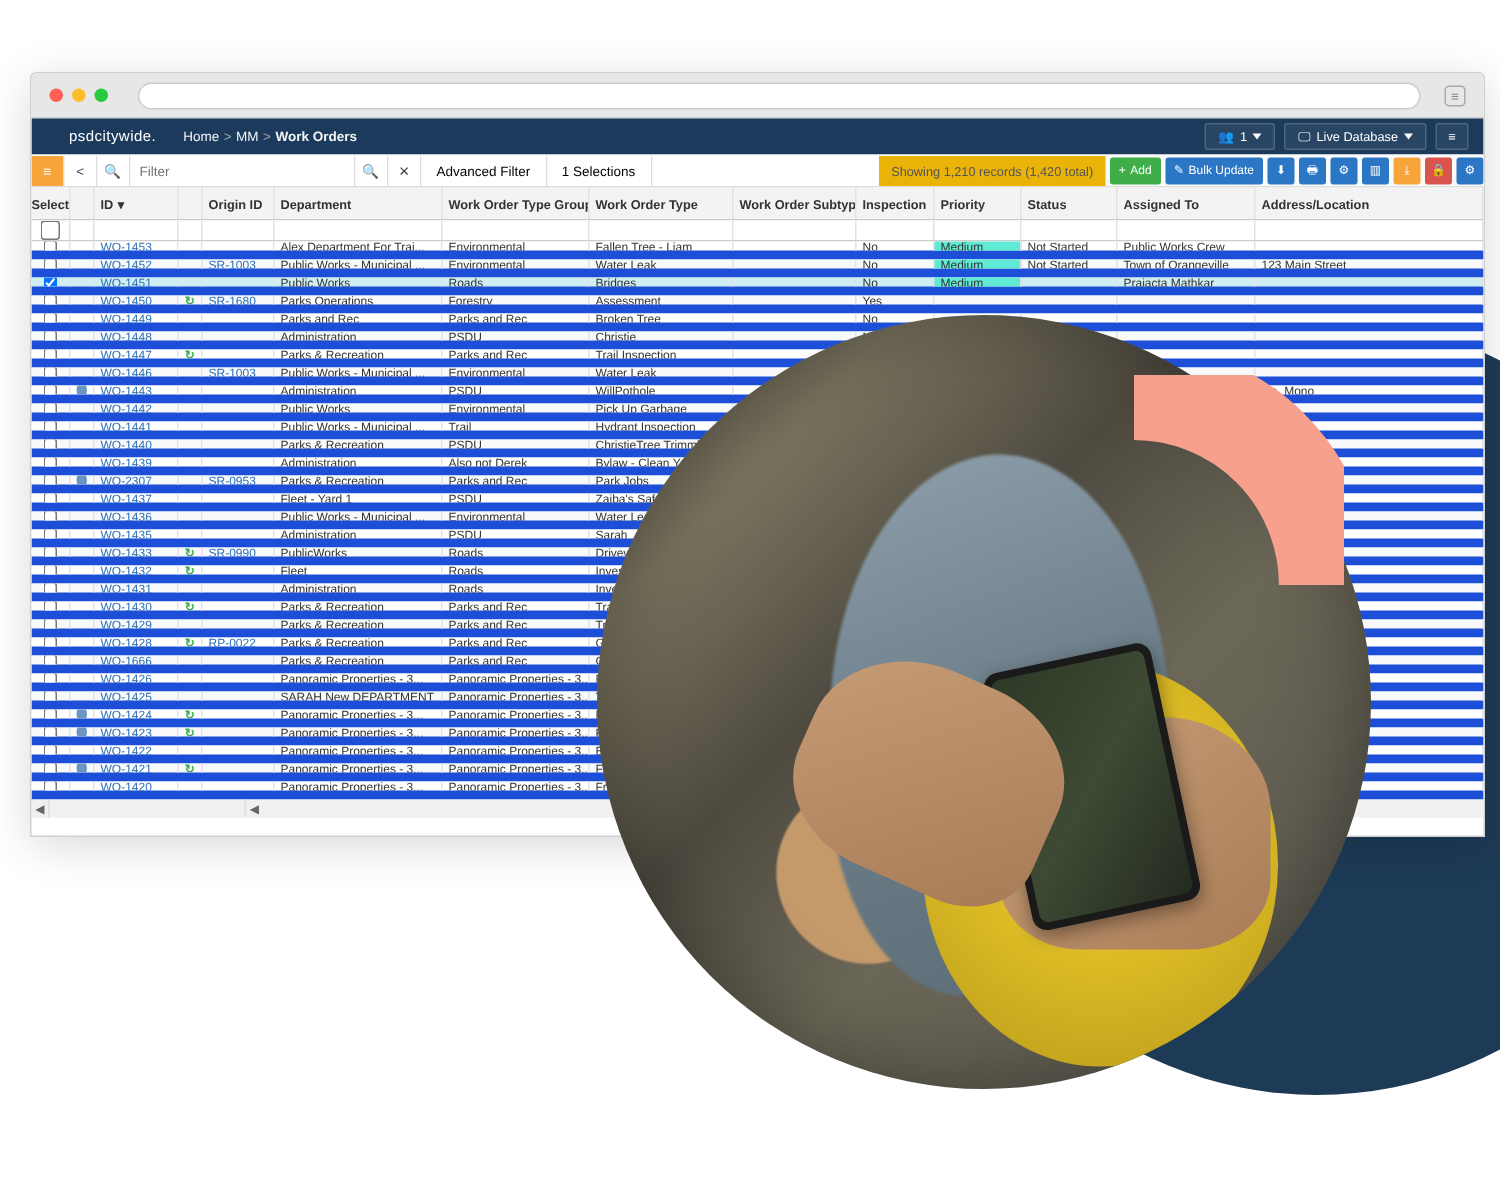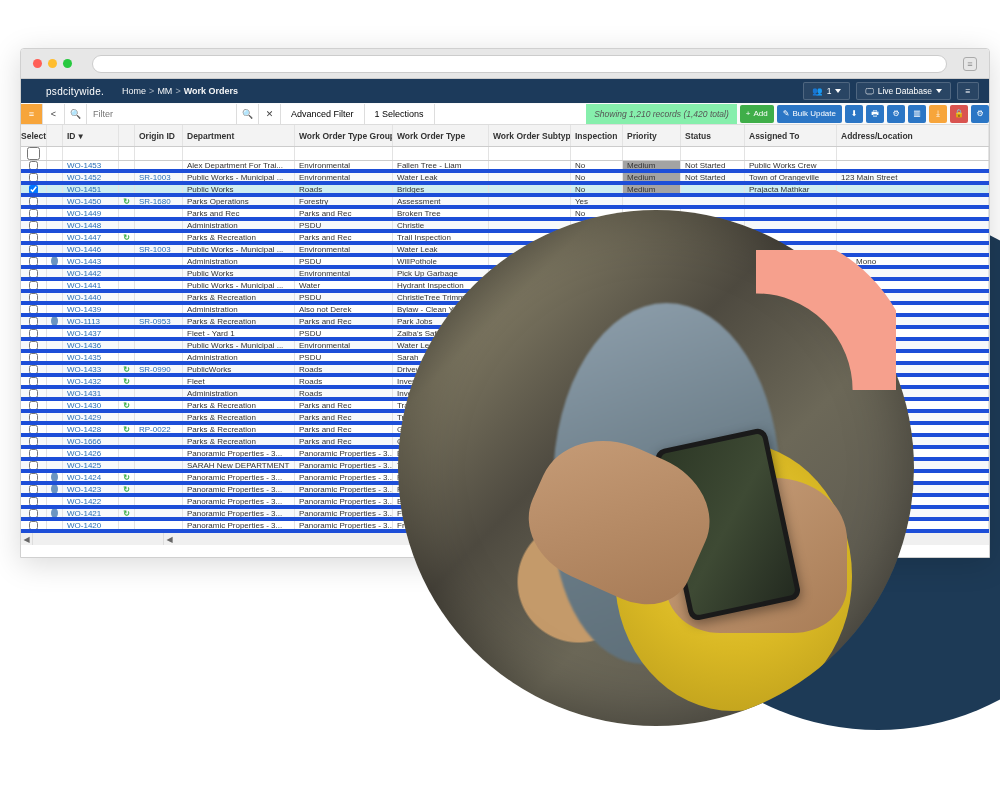--- a/index.html
+++ b/index.html
@@ -92,21 +92,21 @@
   .fbtn.orange { background:#f7a53b; color:#fff; width:22px; padding:0; }
   .filter-input {
     flex: 0 0 150px; height:20px; border:none;
     border-right:1px solid #ddd;
     padding:0 6px; font-size:9px; color:#777;
     background:#fff;
   }
   .adv-filter { padding:0 10px; border-right:1px solid #ddd; height:20px; display:flex;align-items:center;background:#fff;}
   .selections { padding:0 10px; height:20px; display:flex;align-items:center;background:#fff;border-right:1px solid #ddd;}
   .fr-spacer{flex:1;background:#fff;height:20px;}
-  .records-label { font-size:8.5px;color:#555;padding:0 8px;white-space:nowrap;background:#86efac;height:20px;display:flex;align-items:center;font-style:italic;}
+  .records-label { font-size:8.5px;color:#555;padding:0 8px;white-space:nowrap;background:#eab308;height:20px;display:flex;align-items:center;}
   .action-btn {
     height:18px;padding:0 6px;font-size:8px;border-radius:2px;
     display:flex;align-items:center;gap:3px;
     margin-left:3px;
   }
   .add-btn{background:#3fae49;color:#fff;}
   .bulk-btn{background:#2b76c5;color:#fff;}
   .icon-btn{background:#2b76c5;color:#fff;width:18px;padding:0;justify-content:center;}
   .orange-ic{background:#f7a53b;}
   .red-ic{background:#d9534f;}
@@ -139,29 +139,29 @@
   .c-ass{width:92px;}
   .c-addr{flex:1;min-width:0;}
 
   
   .rows { }
   .row {
     height: 12px;
     display:flex;
     font-size:8px;
     color:#333;
-    border-bottom:4px solid #1d4ed8;
+    border-bottom:6px solid #1d4ed8;
     background:#fff;
   }
   .row.alt { background:#f7f9fb; }
   .row.sel { background:#cfeef1; }
   .row input[type=checkbox]{ width:9px;height:9px; }
   .link { color:#2b6fb5; text-decoration:underline; }
   .olink{ color:#2b6fb5; }
-  .pri-med{background:#a3a3a3;}
+  .pri-med{background:#5eead4;}
   .pri-high{background:#f2a24a;color:#fff;margin-top:16px;}
   .ref-green{color:#3fae49;font-weight:bold;}
   .row-sym{ width:10px;height:10px;border-radius:50%;background:#6b95c2;display:inline-block; }
   .scroll-ph{height:12px;background:#f0f0f0;display:flex;align-items:center;}
   .scroll-ph .arrow{width:12px;height:12px;display:flex;align-items:center;justify-content:center;color:#666;font-size:8px;border-right:1px solid #ddd;}
 
   
   .circle-photo {
     position:absolute;
     left: 398px; top: 210px;
@@ -528,21 +528,21 @@
         <div class="c-sel">
           <input type="checkbox" style="">
         </div>
         <div class="c-ic"></div>
         <div class="c-id">
           <span class="link">WO-1441</span>
         </div>
         <div class="c-ic"></div>
         <div class="c-oid"></div>
         <div class="c-dept">Public Works - Municipal ...</div>
-        <div class="c-wotg">Water</div>
+        <div class="c-wotg">Trail</div>
         <div class="c-wot">Hydrant Inspection</div>
         <div class="c-wos"></div>
         <div class="c-insp"></div>
         <div class="c-pri"></div>
         <div class="c-st"></div>
         <div class="c-ass"></div>
         <div class="c-addr"></div>
       </div>
       <div class="row alt">
         <div class="c-sel">
@@ -585,21 +585,21 @@
         <div class="c-addr"></div>
       </div>
       <div class="row alt">
         <div class="c-sel">
           <input type="checkbox" style="">
         </div>
         <div class="c-ic">
           <span class="row-sym"></span>
         </div>
         <div class="c-id">
-          <span class="link">WO-1113</span>
+          <span class="link">WO-2307</span>
         </div>
         <div class="c-ic"></div>
         <div class="c-oid">
           <span class="olink">SR-0953</span>
         </div>
         <div class="c-dept">Parks &amp; Recreation</div>
         <div class="c-wotg">Parks and Rec</div>
         <div class="c-wot">Park Jobs</div>
         <div class="c-wos"></div>
         <div class="c-insp"></div>

